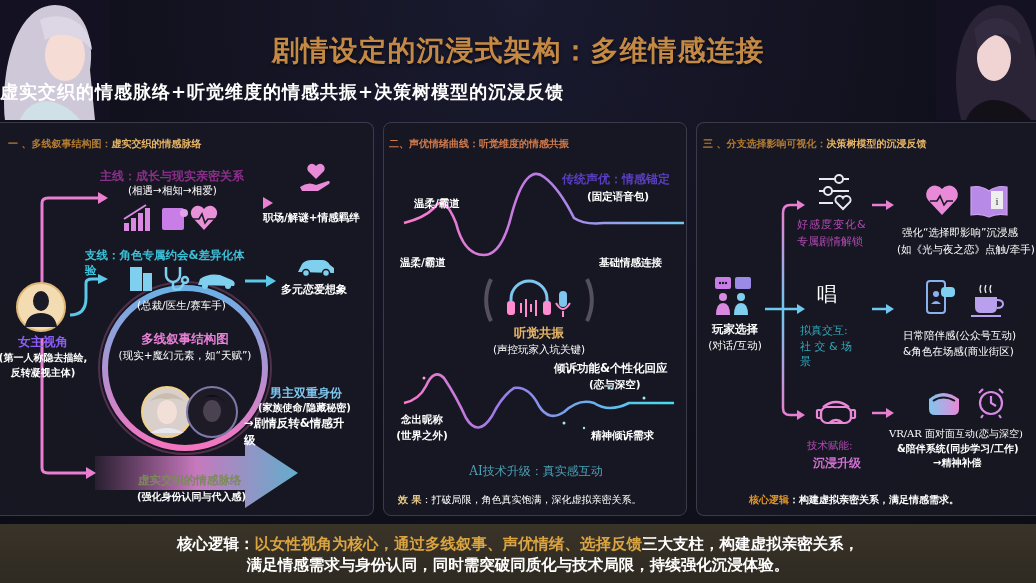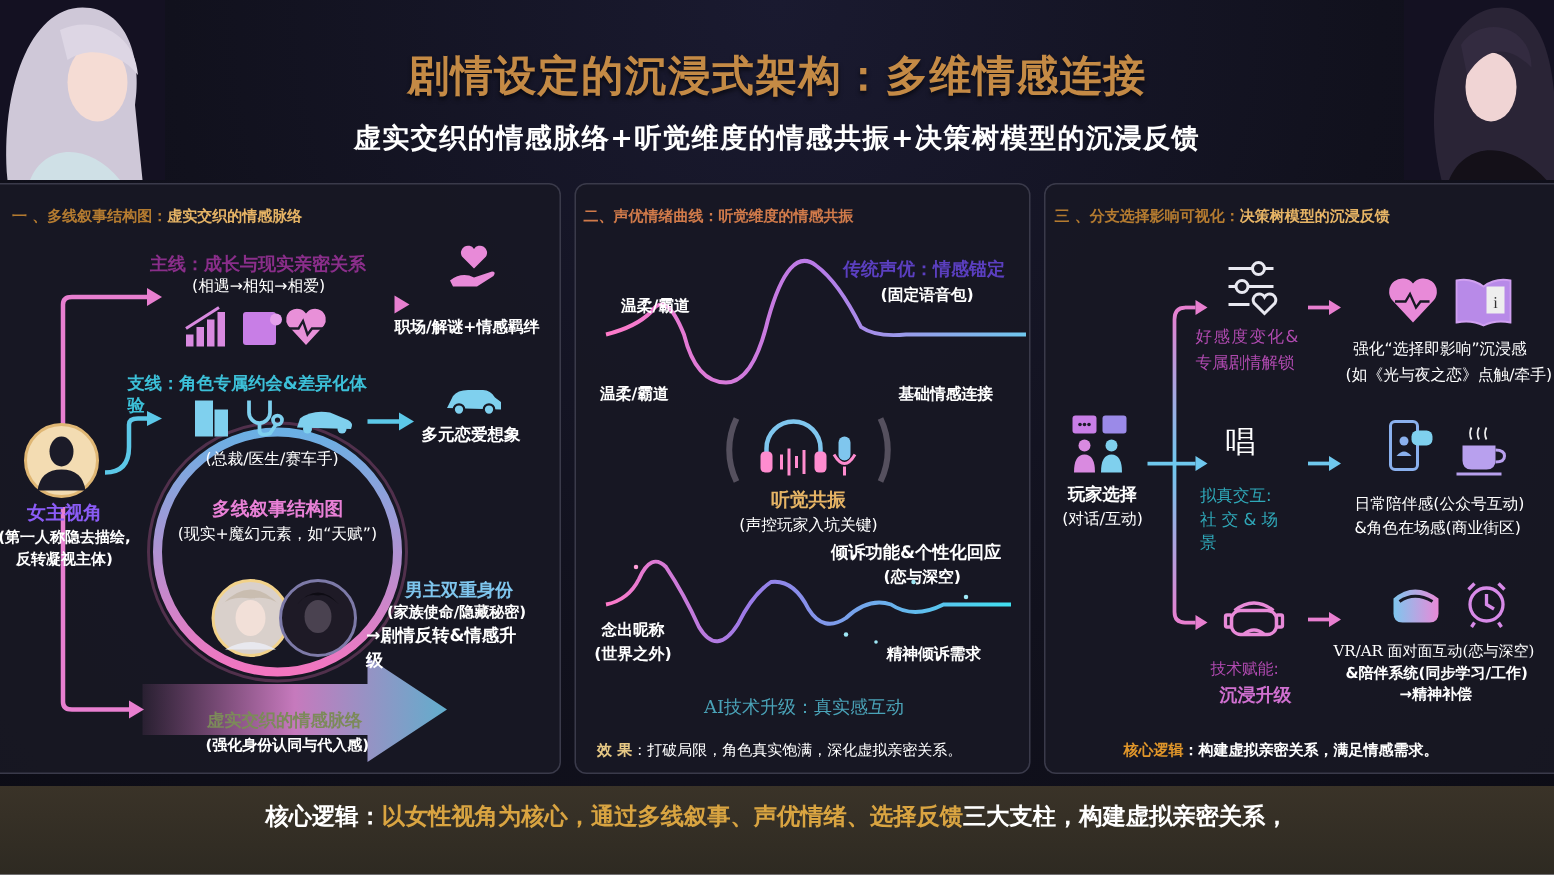--- a/index.html
+++ b/index.html
@@ -14,21 +14,21 @@
   .portrait.left { left: 0; width: 110px; }
   .portrait.right { right: 0; width: 100px; }
   .portrait svg { width: 100%; height: 100%; display: block; }
 
   .title {
     position: absolute; left: 0; right: 0; top: 32px; text-align: center;
     font-size: 28px; font-weight: bold; color: #c48a45; letter-spacing: 1px;
     text-shadow: 0 2px 3px rgba(0,0,0,.6);
   }
   .subtitle {
-    position: absolute; left: 0; right: 0; top: 80px; text-align: center;
+    position: absolute; left: 0; right: 0; top: 80px; 
     font-size: 18px; font-weight: bold; color: #fff; letter-spacing: 1px;
   }
 
   .panel {
     position: absolute; top: 122px; height: 394px;
     background: rgba(24,24,36,.92);
     border: 1px solid #3a3a4a; border-radius: 8px;
   }
   .panel.p1 { left: 0; width: 374px; border-left: none; border-radius: 0 8px 8px 0; }
   .panel.p2 { left: 383px; width: 304px; }
@@ -460,13 +460,14 @@
 
   <div class="abs" style="left:52px;top:370px;font-size:10px;">
     <span style="color:#e0962a;font-weight:bold;">核心逻辑</span><span class="t-w bold">：构建虚拟亲密关系，满足情感需求。</span>
   </div>
 </div>
 
 <div class="footer">
   <div>
     <span class="t-w">核心逻辑：</span><span class="gold">以女性视角为核心，通过多线叙事、声优情绪、选择反馈</span><span class="t-w">三大支柱，构建虚拟亲密关系，</span>
   </div>
+  <div class="t-w">满足情感需求与身份认同，同时需突破同质化与技术局限，持续强化沉浸体验。</div>
 </div>
 
 </body></html>

